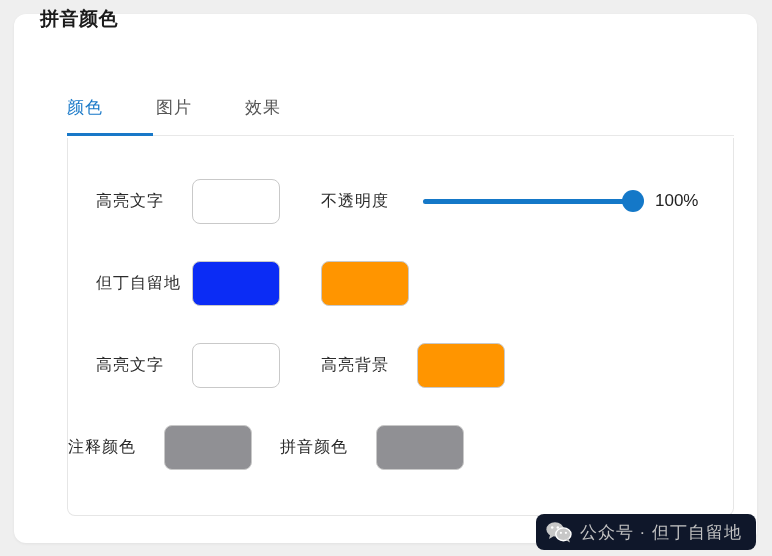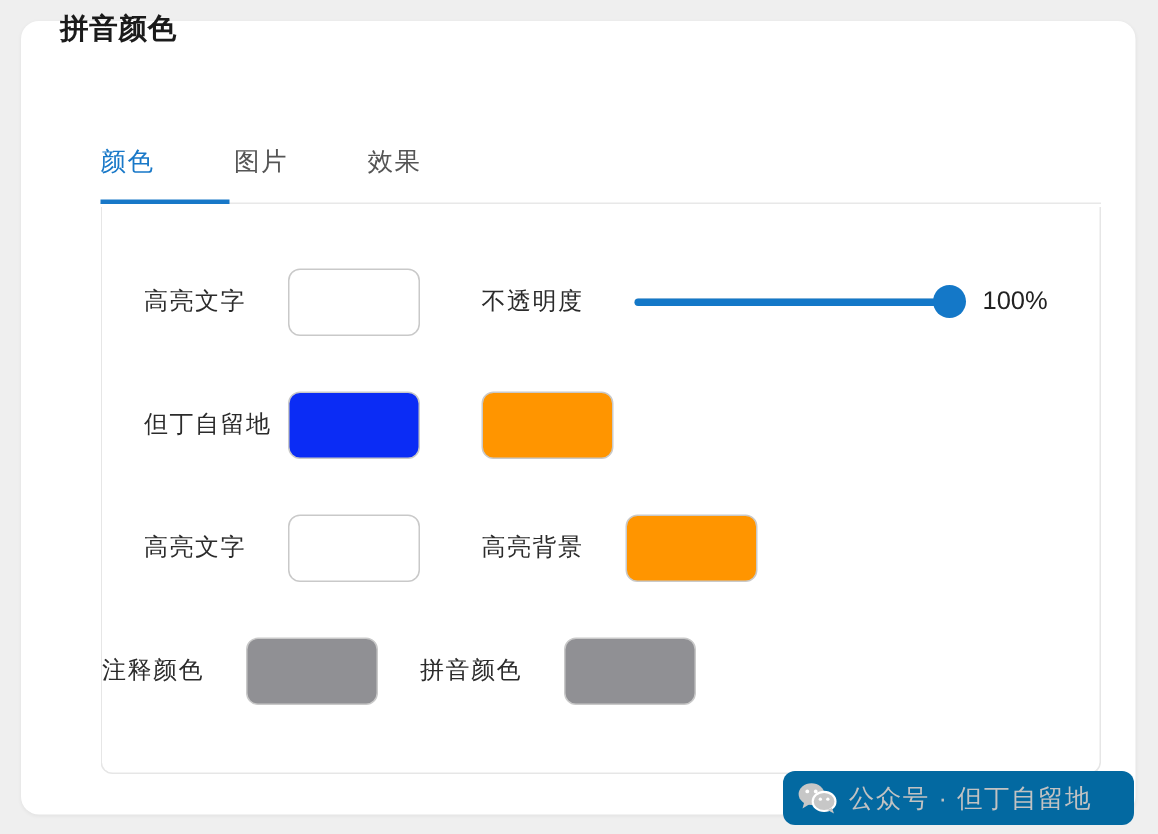--- a/index.html
+++ b/index.html
@@ -181,22 +181,22 @@
   }
 
   
   #watermark {
     position: absolute;
     right: 16px;
     bottom: 6px;
     display: flex;
     align-items: center;
     height: 36px;
-    padding: 0 28px 0 10px;
-    background: #0369a1;
+    padding: 0 14px 0 10px;
+    background: #0f172a;
     border-radius: 8px;
   }
   #watermark .wm-text {
     font-size: 17px;
     color: #c2c2c2;
     letter-spacing: 1px;
     margin-left: 8px;
     white-space: nowrap;
   }
   .wechat-icon { display: block; }

